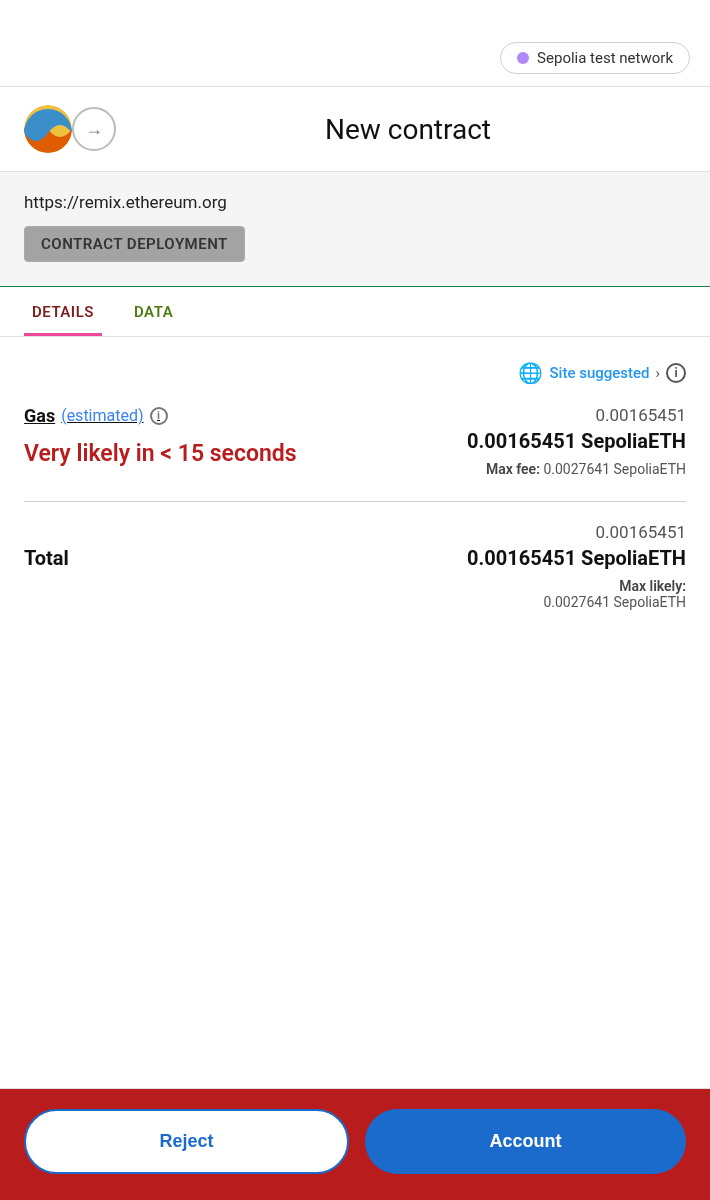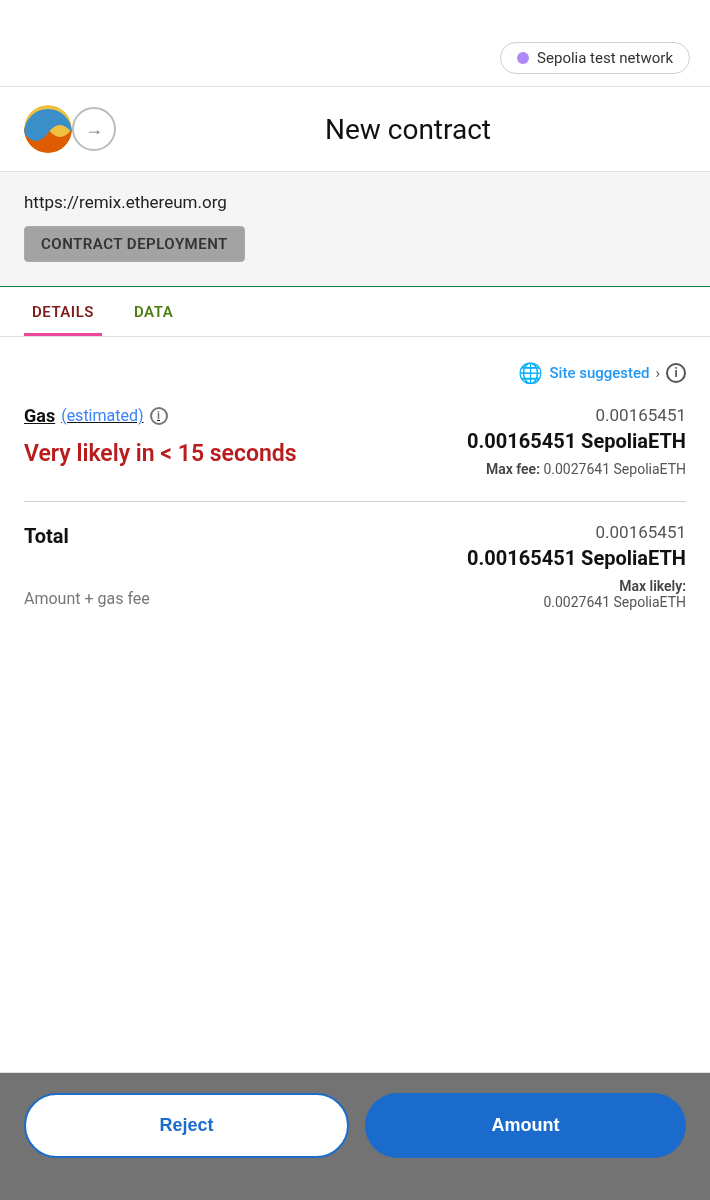--- a/index.html
+++ b/index.html
@@ -282,23 +282,23 @@
     }
 
     
     .footer {
       position: absolute;
       bottom: 0;
       left: 0;
       right: 0;
       display: flex;
       gap: 16px;
-      padding: 20px 24px 42px;
+      padding: 20px 24px 26px;
       border-top: 1px solid #e0e0e0;
-      background: #737373;
+      background: #b91c1c;
     }
     .btn-reject {
       flex: 1;
       padding: 20px;
       border: 2px solid #1a6bcc;
       border-radius: 50px;
       background: #fff;
       color: #1a6bcc;
       font-size: 18px;
       font-weight: 600;
@@ -374,31 +374,30 @@
         <span>0.0027641 SepoliaETH</span>
       </div>
     </div>
   </div>
 
   <hr class="divider">
 
   <div class="total-section">
     <div class="total-left">
       <div class="total-label">Total</div>
-      <div class="amount-gas-label">Amount + gas fee</div>
     </div>
     <div class="total-right">
       <div class="total-eth-small">0.00165451</div>
       <div class="total-eth-large">0.00165451 SepoliaETH</div>
       <div class="max-amount-row">
         <span class="label">Max likely:</span>
         <br>
         <span>0.0027641 SepoliaETH</span>
       </div>
     </div>
   </div>
 
 </div>
 
 <div class="footer">
   <button class="btn-reject">Reject</button>
-  <button class="btn-confirm">Amount</button>
+  <button class="btn-confirm">Account</button>
 </div>
 
 </body></html>

